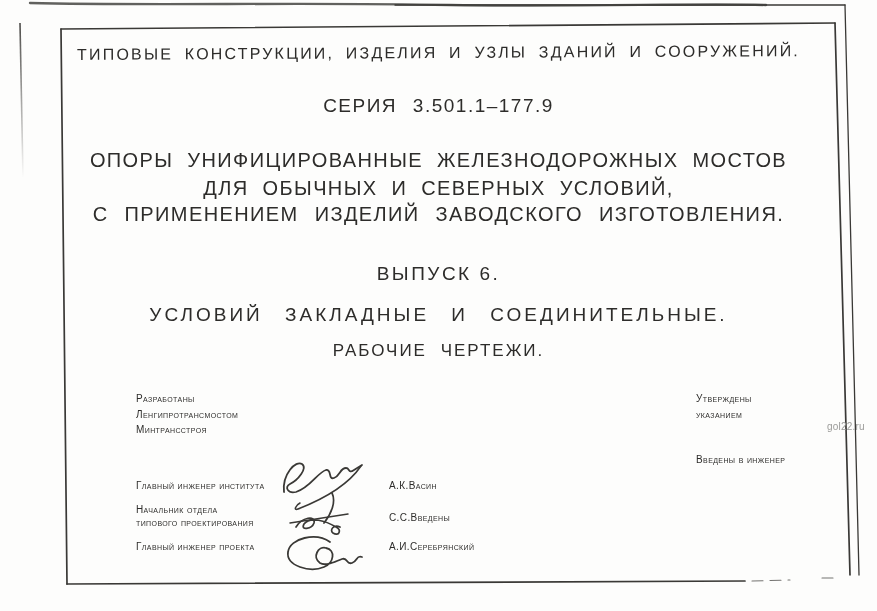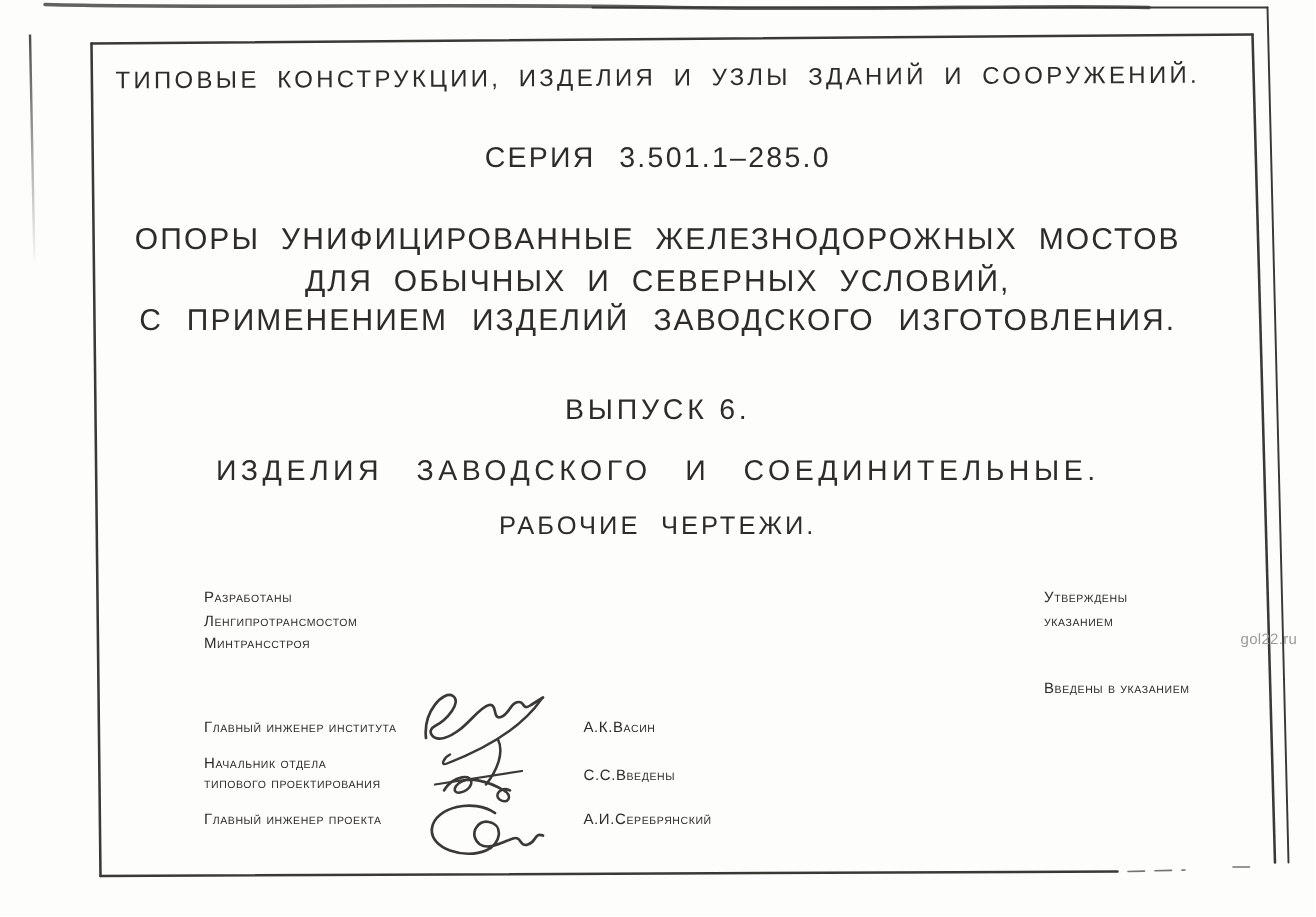--- a/index.html
+++ b/index.html
@@ -67,44 +67,44 @@
 
     <path class="ink" d="M61,29 L835,23" stroke-width="1.7"></path>
     <path class="ink" d="M61,29 L67,584" stroke-width="1.7"></path>
     <path class="ink" d="M835,23 L850,575" stroke-width="1.7"></path>
     <path class="ink" d="M67,584 L745,581" stroke-width="1.7"></path>
     <path class="ink" d="M752,581 L790,580 M822,578 L840,578" stroke-width="1.1" stroke-dasharray="11 7" opacity="0.7"></path>
   </svg>
 
   <div class="txt center category">ТИПОВЫЕ КОНСТРУКЦИИ, ИЗДЕЛИЯ И УЗЛЫ ЗДАНИЙ И СООРУЖЕНИЙ.</div>
 
-  <div class="txt center series">СЕРИЯ 3.501.1–285.0</div>
+  <div class="txt center series">СЕРИЯ 3.501.1–177.9</div>
 
   <div class="txt center title-l1">ОПОРЫ УНИФИЦИРОВАННЫЕ ЖЕЛЕЗНОДОРОЖНЫХ МОСТОВ</div>
   <div class="txt center title-l3">С ПРИМЕНЕНИЕМ ИЗДЕЛИЙ ЗАВОДСКОГО ИЗГОТОВЛЕНИЯ.</div>
   <div class="txt center title-l2">ДЛЯ ОБЫЧНЫХ И СЕВЕРНЫХ УСЛОВИЙ,</div>
 
   <div class="txt center issue">ВЫПУСК 6.</div>
 
-  <div class="txt center subtitle">ИЗДЕЛИЯ ЗАВОДСКОГО И СОЕДИНИТЕЛЬНЫЕ.</div>
+  <div class="txt center subtitle">УСЛОВИЙ ЗАКЛАДНЫЕ И СОЕДИНИТЕЛЬНЫЕ.</div>
 
   <div class="txt center doctype">РАБОЧИЕ ЧЕРТЕЖИ.</div>
 
   <div class="txt small sc dev-block">
     <div>Разработаны</div>
     <div>Ленгипротрансмостом</div>
     <div>Минтрансстроя</div>
   </div>
 
   <div class="txt small sc approved-block">
     <div>Утверждены</div>
     <div>указанием</div>
   </div>
 
-  <div class="txt small sc effective">Введены в указанием</div>
+  <div class="txt small sc effective">Введены в инженер</div>
 
   <div class="watermark">gol22.ru</div>
 
   <div class="txt small sc sig-label row1">Главный инженер института</div>
   <div class="txt small sc sig-name row1">А.К.Васин</div>
 
   <div class="txt small sc sig-label row2a">Начальник отдела</div>
   <div class="txt small sc sig-label row2b">типового проектирования</div>
   <div class="txt small sc sig-name row2name">С.С.Введены</div>
 

